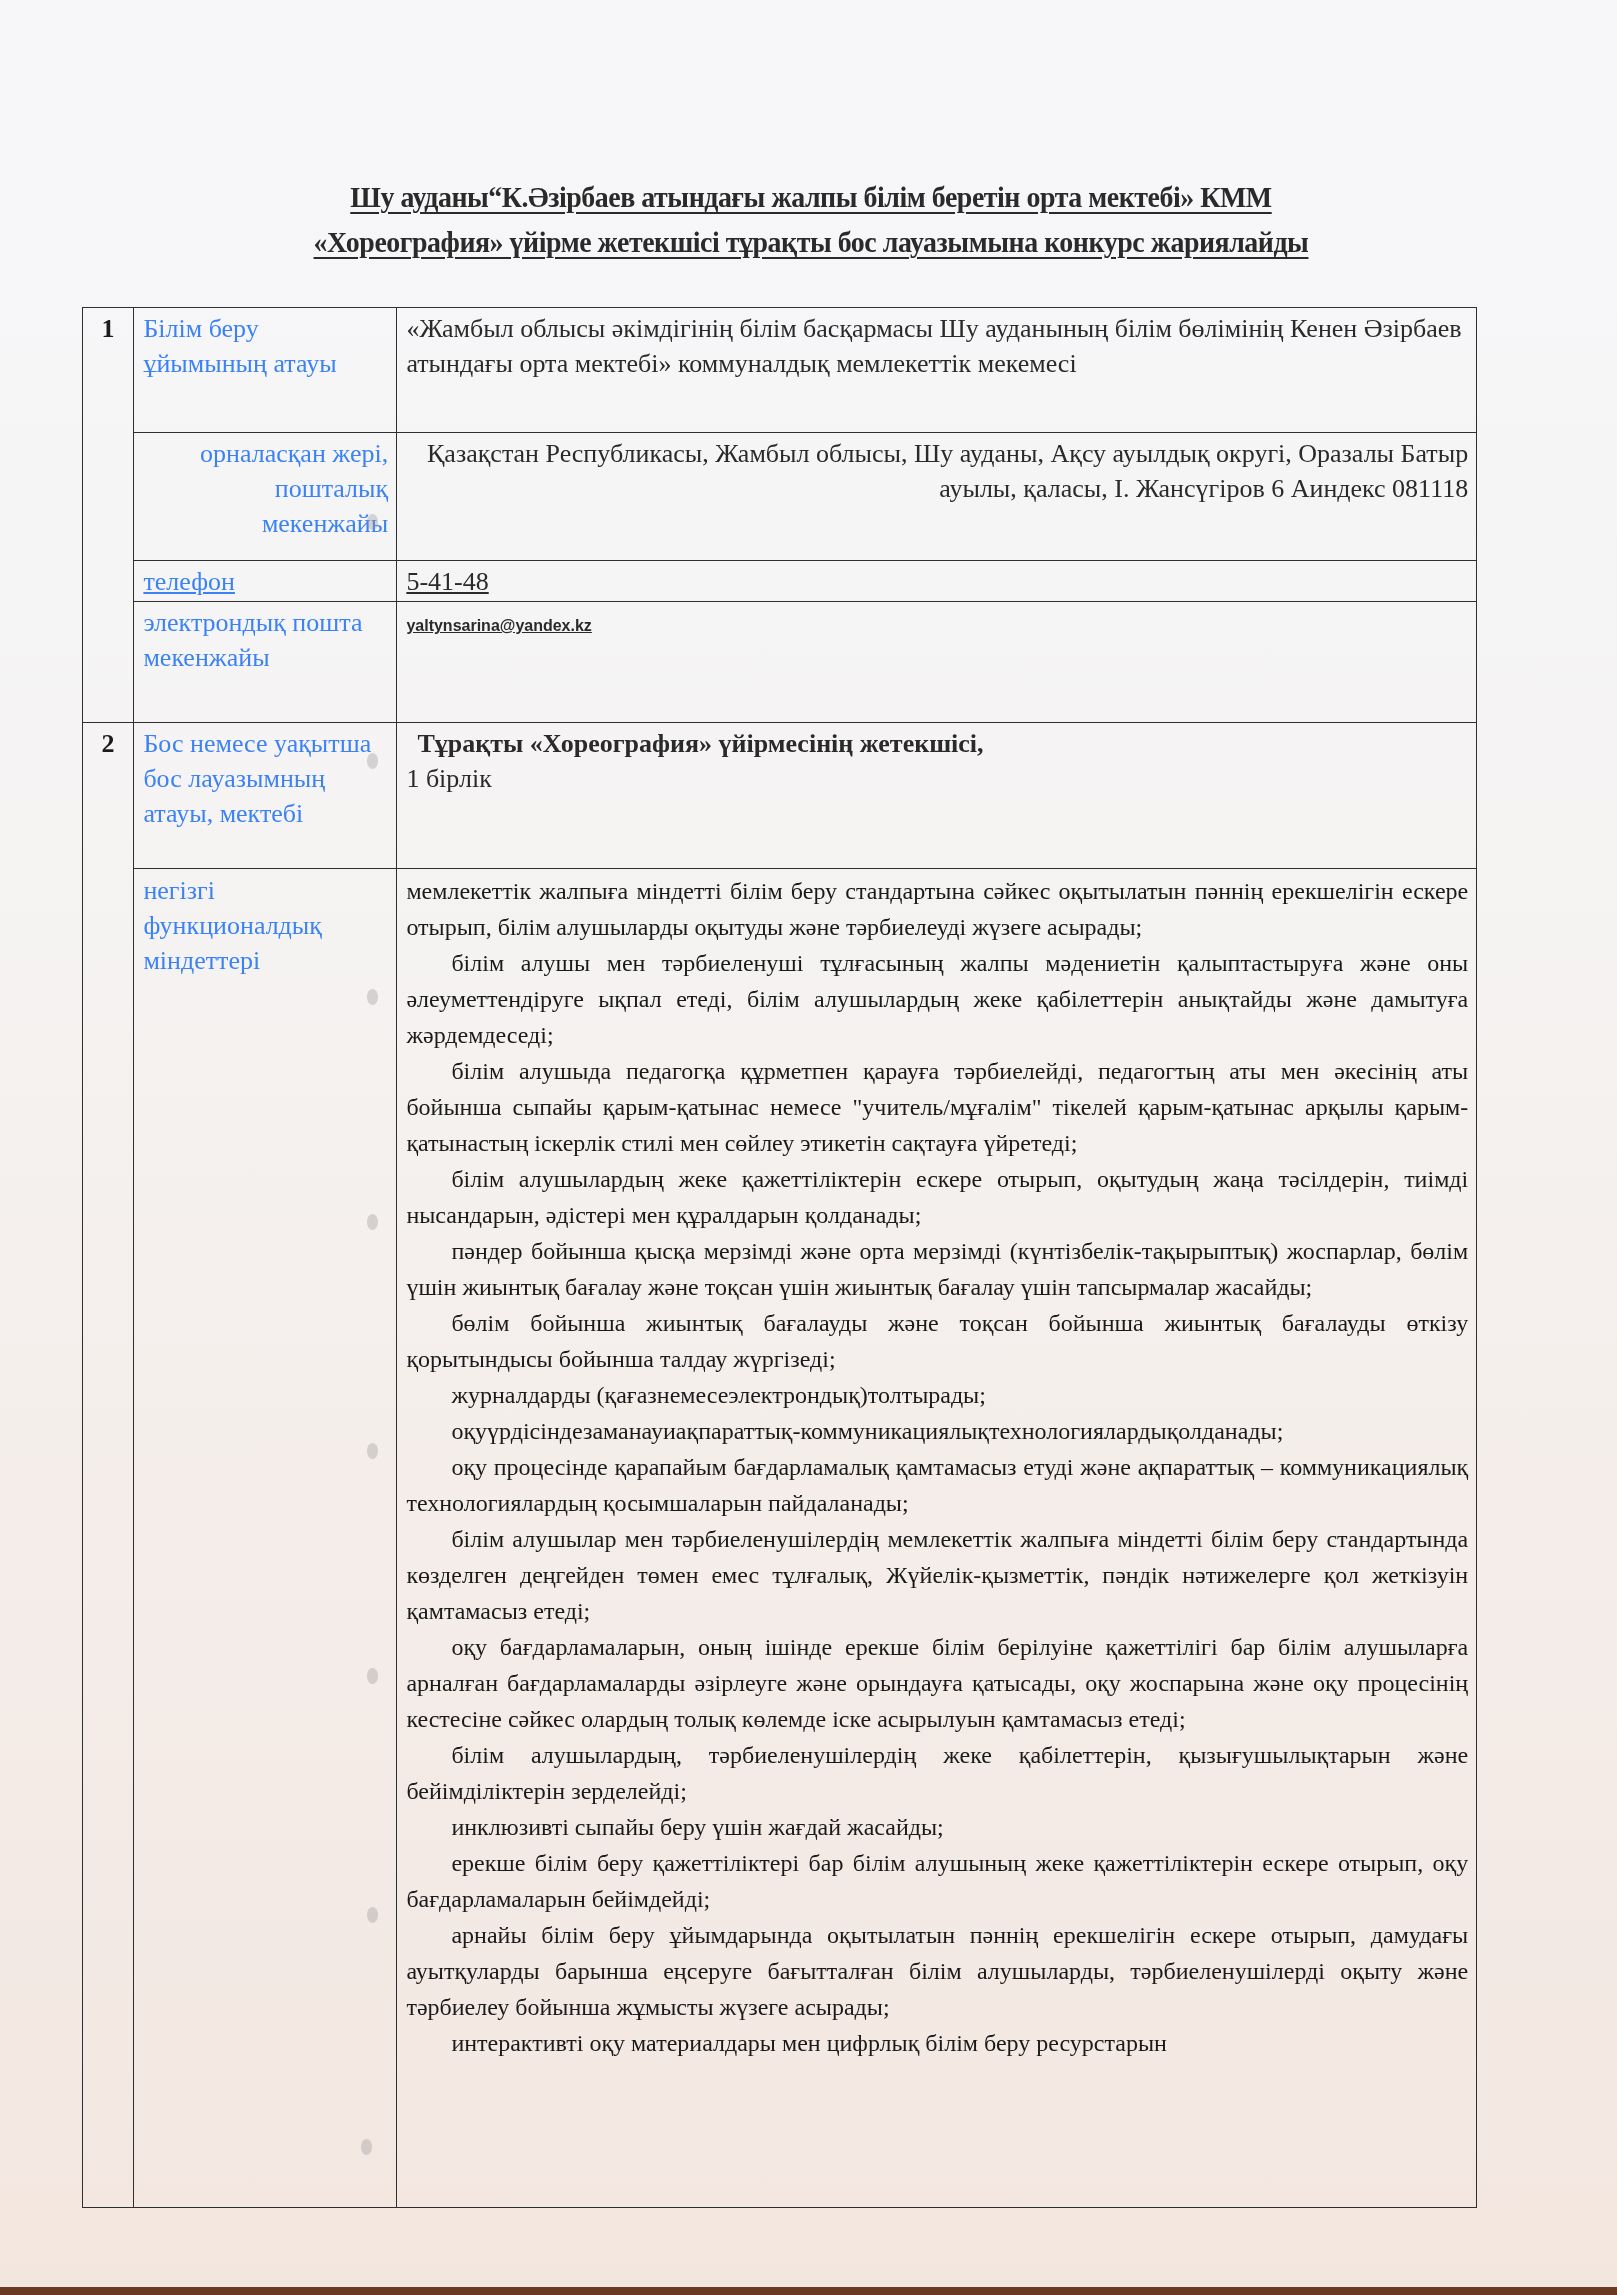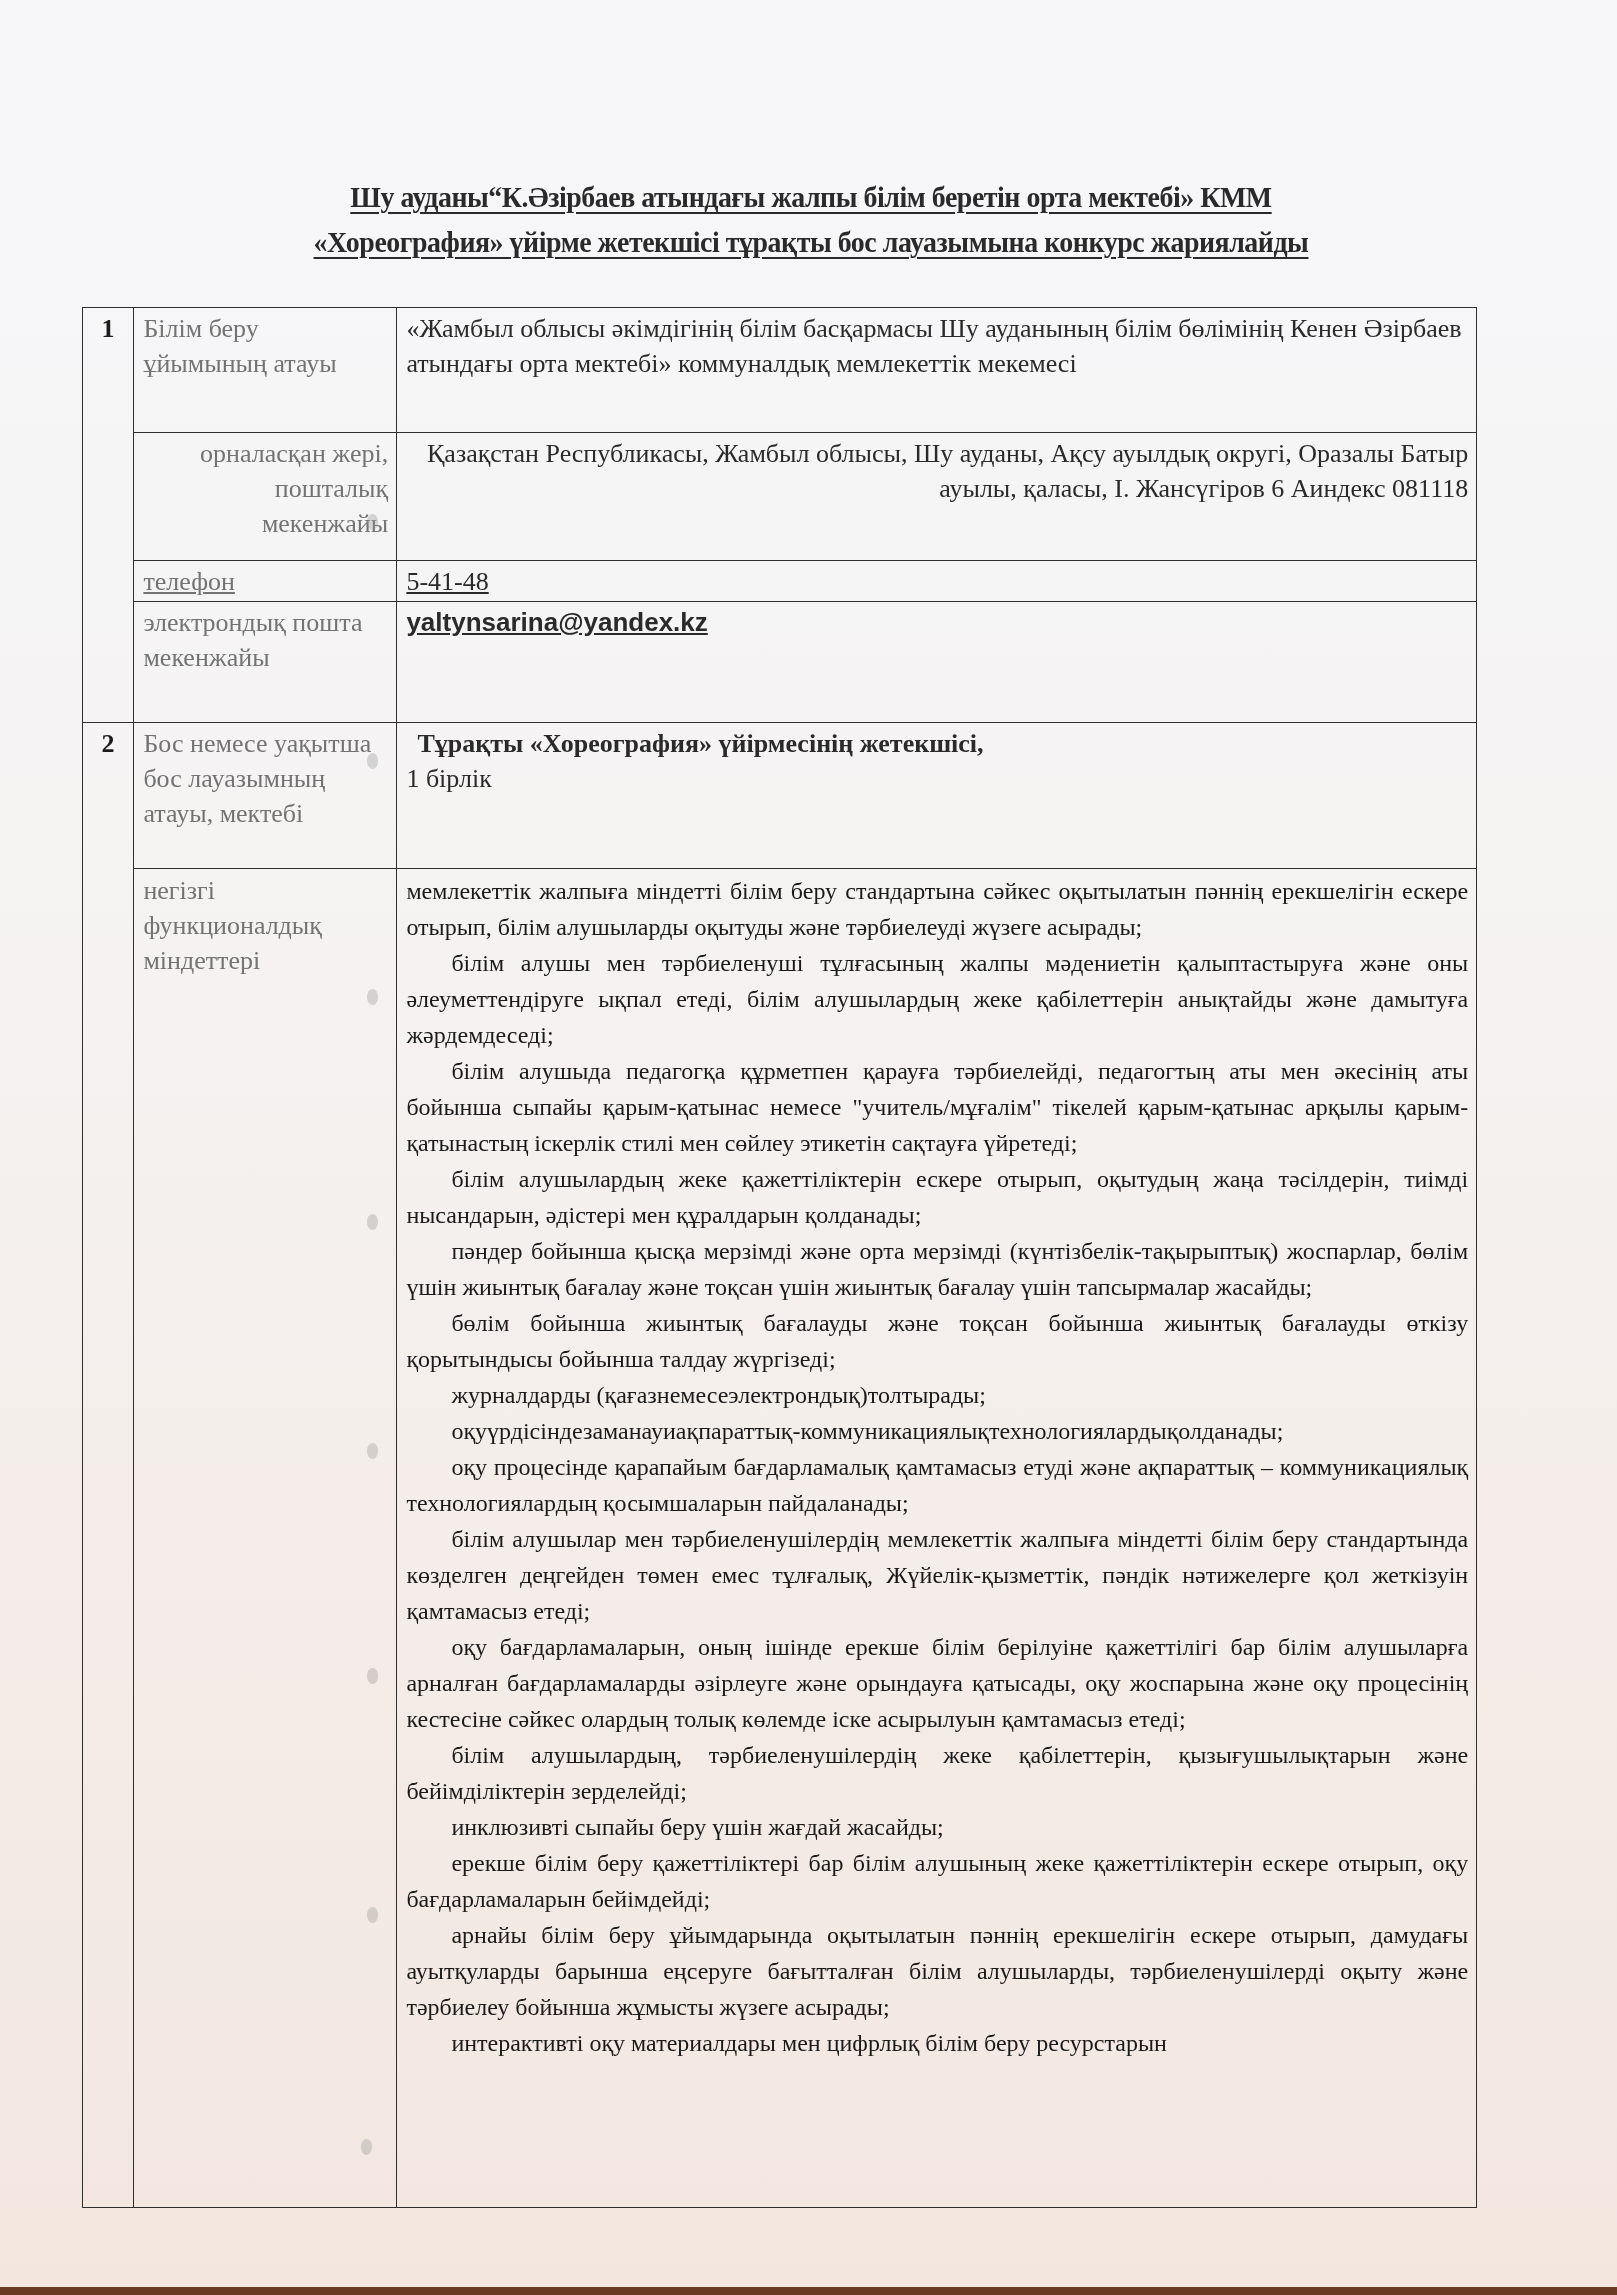--- a/index.html
+++ b/index.html
@@ -53,27 +53,27 @@
     col.c-num { width: 51px; }
     col.c-label { width: 263px; }
     col.c-content { width: 1080px; }
     td.num {
       font-weight: bold;
       text-align: center;
       padding-left: 3.1px !important;
       padding-right: 3.1px !important;
       font-size: 26px;
     }
-    td.label { color: #737373; }
+    td.label { color: #3b82f6; }
     td.content { color: #2a2a2a; }
     .email {
       font-family: "Liberation Sans", sans-serif;
       font-weight: bold;
       text-decoration: underline;
-      font-size: 26px;
+      font-size: 16px;
     }
     .bold { font-weight: bold; margin-left: 11px; }
     .duties p {
       margin: 0;
       text-align: justify;
       text-indent: 45px;
       font-size: 24px;
       line-height: 36px;
       color: #1a1a1a;
     }

